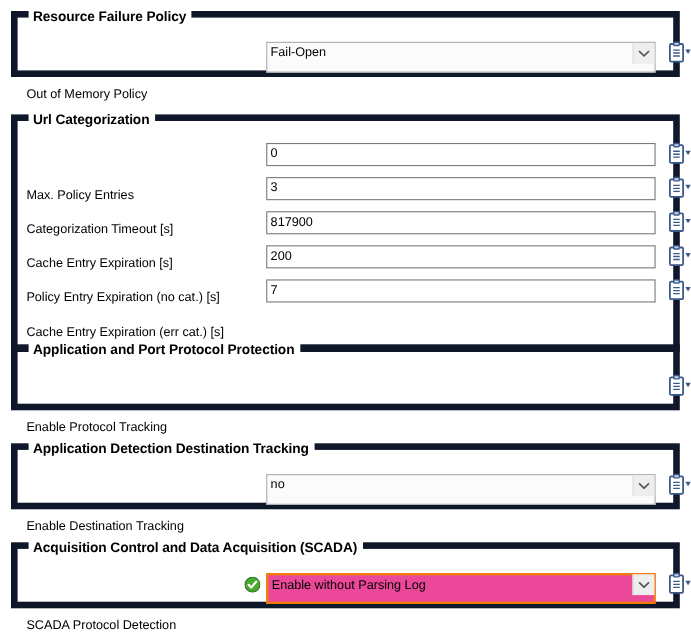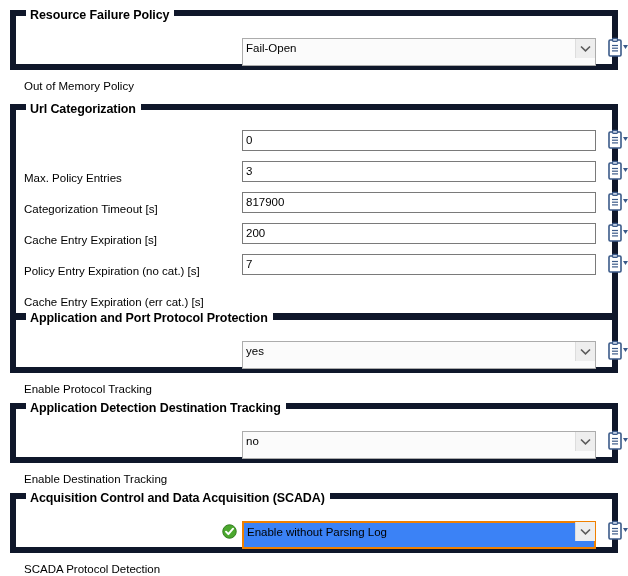--- a/index.html
+++ b/index.html
@@ -114,21 +114,21 @@
     width: 19px;
     height: 19px;
     background: #eeeeee;
     border-left: 1px solid #dddddd;
     display: flex;
     align-items: center;
     justify-content: center;
   }
   .combo.highlighted {
     border: 2px solid #f08000;
-    background: #3b82f6;
+    background: #ec4899;
   }
   .combo.highlighted .combo-arrow-box {
     right: -1px;
     top: -1px;
     height: 19px;
   }
 
   
   .clip-btn {
     position: absolute;
@@ -254,34 +254,26 @@
           <rect x="6.5" y="1.4" width="5" height="3" rx="0.8" fill="#c9d4e6" stroke="#3b5a89" stroke-width="1.3"></rect>
           <line x1="6" y1="8.5" x2="12" y2="8.5" stroke="#3b5a89" stroke-width="1.2"></line>
           <line x1="6" y1="11.2" x2="12" y2="11.2" stroke="#3b5a89" stroke-width="1.2"></line>
           <line x1="6" y1="13.9" x2="12" y2="13.9" stroke="#3b5a89" stroke-width="1.2"></line>
           <path d="M17 8 L22 8 L19.5 12 Z" fill="#3b5a89"></path>
         </svg>
       </div>
     </div>
   </div>
 
-  <div class="group" style="top:313px; height:60px;">
+  <div class="group" style="top:313px; height:60px;text-align:right;">
     <div class="group-title">Application and Port Protocol Protection</div>
 
     <div class="row" style="top:22px;">
       <div class="field-label">Enable Protocol Tracking</div>
 
-      <div class="combo">
-        <div class="combo-value">yes</div>
-        <div class="combo-arrow-box">
-          <svg width="11" height="7" viewBox="0 0 11 7" aria-hidden="true">
-            <path d="M1 1.5 L5.5 5.8 L10 1.5" fill="none" stroke="#5a5a5a" stroke-width="1.6"></path>
-          </svg>
-        </div>
-      </div>
 
       <div class="clip-btn">
         <svg width="24" height="22" viewBox="0 0 24 22" aria-hidden="true">
           <rect x="3" y="3" width="12" height="16" rx="1.2" fill="#ffffff" stroke="#3b5a89" stroke-width="1.6"></rect>
           <rect x="6.5" y="1.4" width="5" height="3" rx="0.8" fill="#c9d4e6" stroke="#3b5a89" stroke-width="1.3"></rect>
           <line x1="6" y1="8.5" x2="12" y2="8.5" stroke="#3b5a89" stroke-width="1.2"></line>
           <line x1="6" y1="11.2" x2="12" y2="11.2" stroke="#3b5a89" stroke-width="1.2"></line>
           <line x1="6" y1="13.9" x2="12" y2="13.9" stroke="#3b5a89" stroke-width="1.2"></line>
           <path d="M17 8 L22 8 L19.5 12 Z" fill="#3b5a89"></path>
         </svg>

